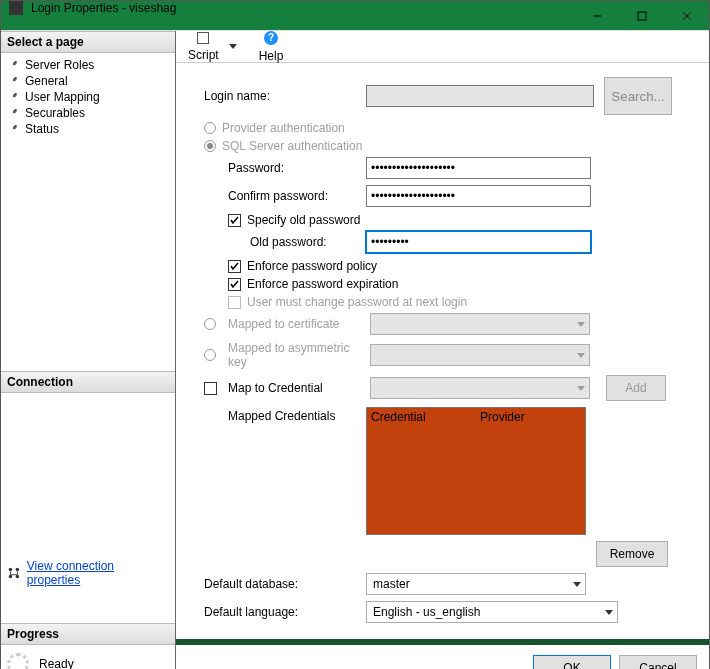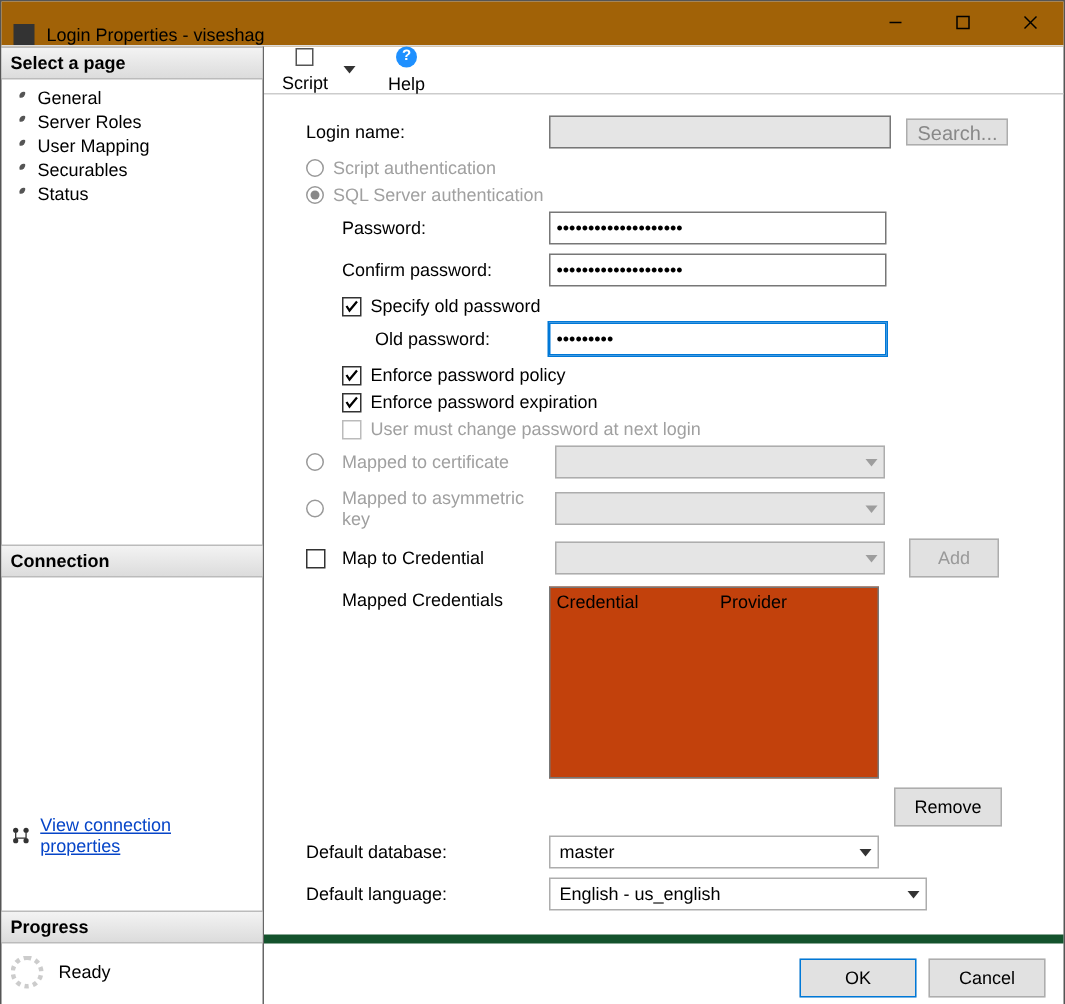--- a/index.html
+++ b/index.html
@@ -1,19 +1,19 @@
 <!DOCTYPE html>
 <html><head>
 <meta charset="utf-8">
 <style>
   * { box-sizing: border-box; }
   body { margin:0; font-family: "Segoe UI", Tahoma, sans-serif; font-size:12px; color:#000; background:#f0f0f0; }
   .window { width:710px; border:1px solid #555; background:#fff; }
   
-  .titlebar { display:flex; align-items:flex-end; height:30px; background:#a16207; border-bottom:1px solid #ddd; }
+  .titlebar { display:flex; align-items:flex-start; height:30px; background:#15803d; border-bottom:1px solid #ddd; }
   .titlebar .app-icon { width:14px; height:14px; background:#333; margin:0 8px 0 8px; display:inline-block; }
   .titlebar .title { flex:1; font-size:12px; }
   .win-btn { width:45px; height:30px; display:flex; align-items:center; justify-content:center; }
   .win-btn svg { width:10px; height:10px; stroke:#000; }
   
   .body { display:flex; }
   .sidebar { width:175px; border-right:1px solid #666; display:flex; flex-direction:column; }
   .side-section-hdr { background:linear-gradient(#f3f3f3,#dcdcdc); border-top:1px solid #bbb; border-bottom:1px solid #bbb; padding:3px 6px; font-weight:bold; }
   .page-list { padding:4px 0; flex:0; }
   .page-item { display:flex; align-items:center; padding:1px 6px; gap:6px; cursor:pointer; }
@@ -34,21 +34,21 @@
   .script-icon { width:12px; height:12px; border:1px solid #555; position:relative; }
   .dropdown-caret { width:0; height:0; border-left:4px solid transparent; border-right:4px solid transparent; border-top:5px solid #333; }
   .form { padding:14px 18px 10px 28px; flex:1; }
   .row { display:flex; align-items:center; margin-bottom:6px; gap:4px; min-height:22px;}
   .label { width:158px; }
   .label.indent1 { padding-left:24px; width:158px; }
   .label.indent2 { padding-left:46px; width:158px; }
   input[type=text], input[type=password] { height:22px; border:1px solid #777; background:#fff; padding:0 4px; font-family:inherit; font-size:12px; }
   input[disabled] { background:#e5e5e5; color:#888;}
   .login-input { width:228px; }
-  .search-btn { width:68px; height:18px; margin-left:6px; background:#e1e1e1; border:1px solid #adadad; color:#888;text-align:right; }
+  .search-btn { width:68px; height:38px; margin-left:6px; background:#e1e1e1; border:1px solid #adadad; color:#888; }
   .radio-row, .check-row { display:flex; align-items:center; gap:6px; margin-bottom:4px; padding-left:0; }
   .radio-row.indent, .check-row.indent { padding-left:24px; }
   .disabled-text { color:#a0a0a0; }
   .radio { width:12px; height:12px; border:1px solid #999; border-radius:50%; display:inline-flex; align-items:center; justify-content:center; }
   .radio .dot { width:6px; height:6px; border-radius:50%; background:#888; display:none;}
   .radio.checked .dot { display:block; }
   .checkbox { width:13px; height:13px; border:1px solid #333; display:inline-flex; align-items:center; justify-content:center; }
   .checkbox.disabled { border-color:#bbb; }
   .checkbox svg { display:none; }
   .checkbox.checked svg { display:block; }
@@ -91,31 +91,31 @@
           <line x1="9" y1="1" x2="1" y2="9" stroke-width="1"></line>
         </svg>
       </div>
   </div>
 
   <div class="body">
 
     <div class="sidebar">
       <div class="side-section-hdr">Select a page</div>
       <div class="page-list">
+        <div class="page-item">
+          <svg class="wrench" viewBox="0 0 16 16">
+              <path d="M13 3a4 4 0 0 1-5 5L3 13l0 0 5-5a4 4 0 0 1 5-5z" fill="#555"></path>
+            </svg>
+          <span>Server Roles</span>
+        </div>
         <div class="page-item selected">
           <svg class="wrench" viewBox="0 0 16 16">
               <path d="M13 3a4 4 0 0 1-5 5L3 13l0 0 5-5a4 4 0 0 1 5-5z" fill="#555"></path>
             </svg>
           <span>General</span>
-        </div>
-        <div class="page-item">
-          <svg class="wrench" viewBox="0 0 16 16">
-              <path d="M13 3a4 4 0 0 1-5 5L3 13l0 0 5-5a4 4 0 0 1 5-5z" fill="#555"></path>
-            </svg>
-          <span>Server Roles</span>
         </div>
         <div class="page-item">
           <svg class="wrench" viewBox="0 0 16 16">
               <path d="M13 3a4 4 0 0 1-5 5L3 13l0 0 5-5a4 4 0 0 1 5-5z" fill="#555"></path>
             </svg>
           <span>User Mapping</span>
         </div>
         <div class="page-item">
           <svg class="wrench" viewBox="0 0 16 16">
               <path d="M13 3a4 4 0 0 1-5 5L3 13l0 0 5-5a4 4 0 0 1 5-5z" fill="#555"></path>
@@ -168,21 +168,21 @@
 
       <div class="form">
         <div class="row">
           <span class="label">Login name:</span>
           <input type="text" class="login-input" disabled="" style="">
           <button class="search-btn" disabled="">Search...</button>
         </div>
 
         <div class="radio-row">
           <span class="radio"></span>
-          <span class="disabled-text">Script authentication</span>
+          <span class="disabled-text">Provider authentication</span>
         </div>
         <div class="radio-row">
           <span class="radio checked">
               <span class="dot"></span>
             </span>
           <span class="disabled-text">SQL Server authentication</span>
         </div>
 
         <div class="row">
           <span class="label indent1">Password:</span>

